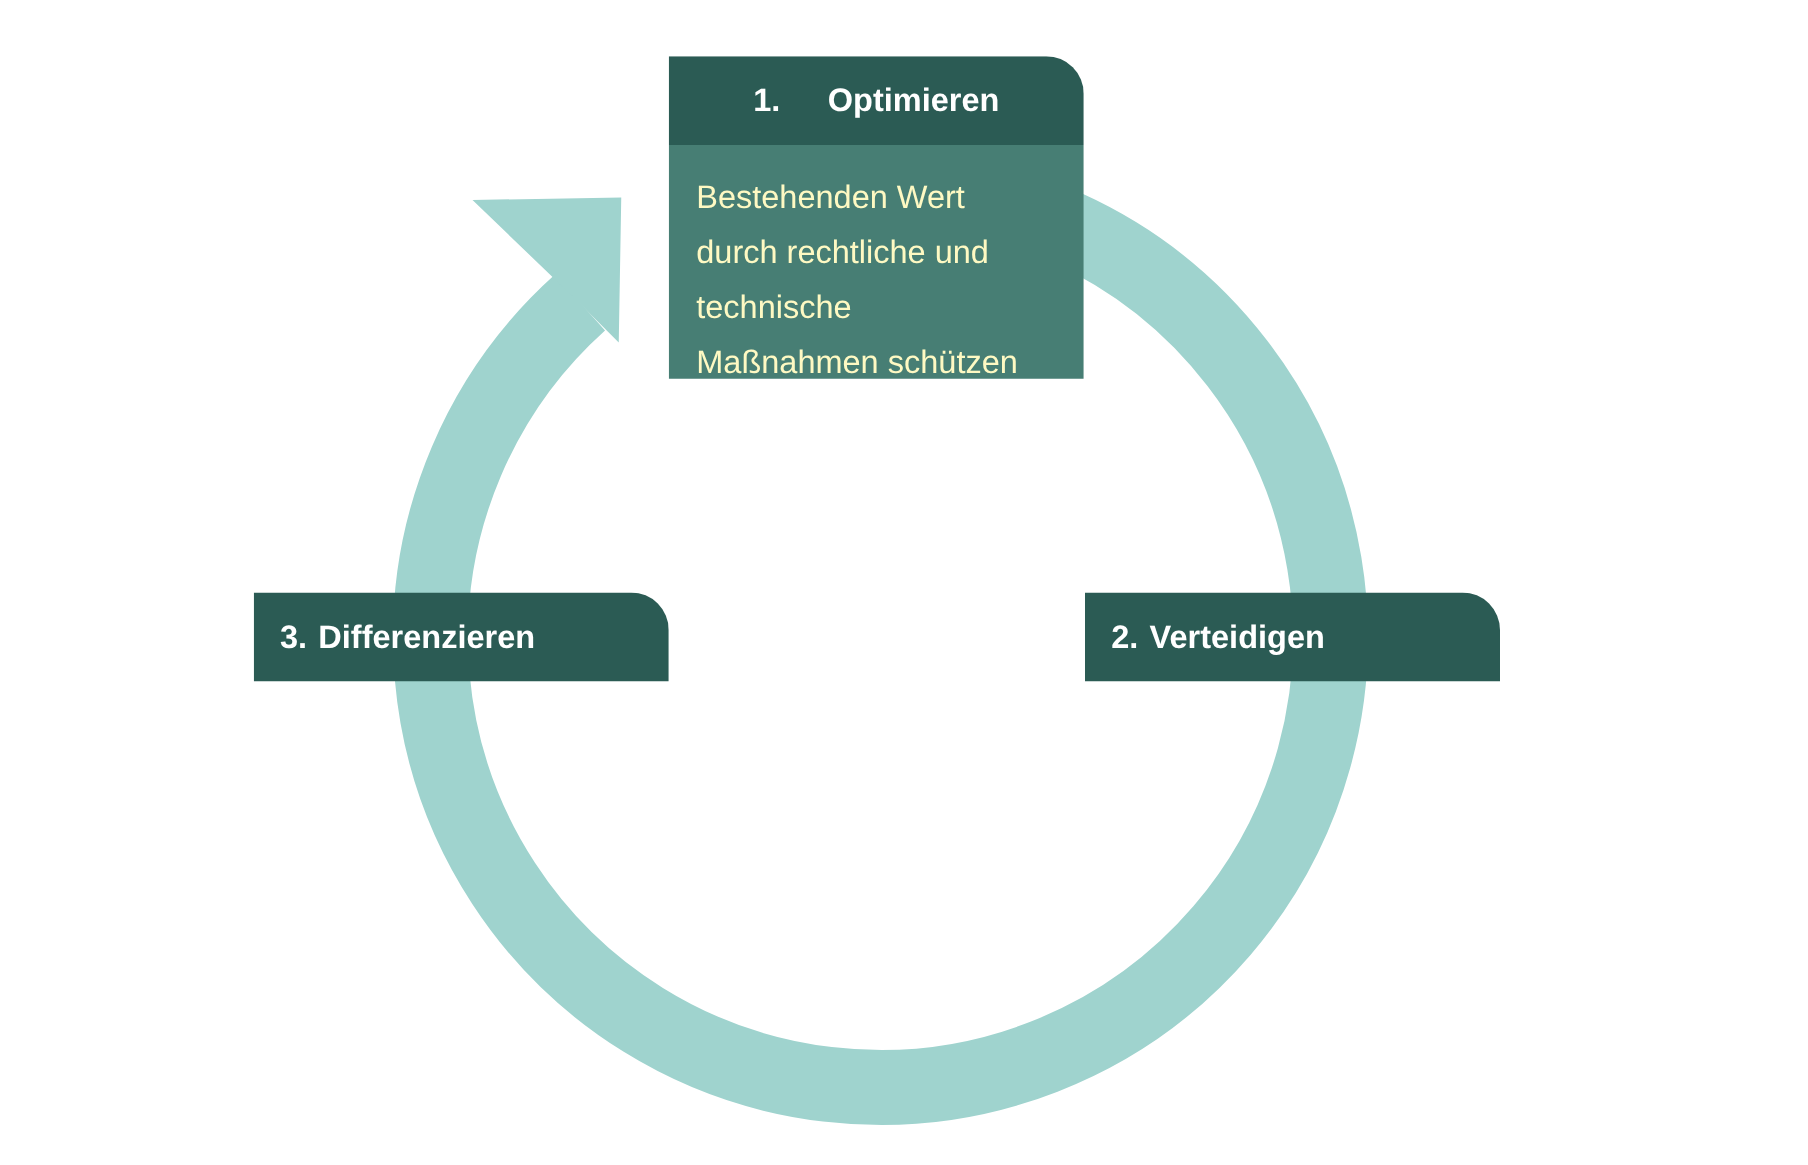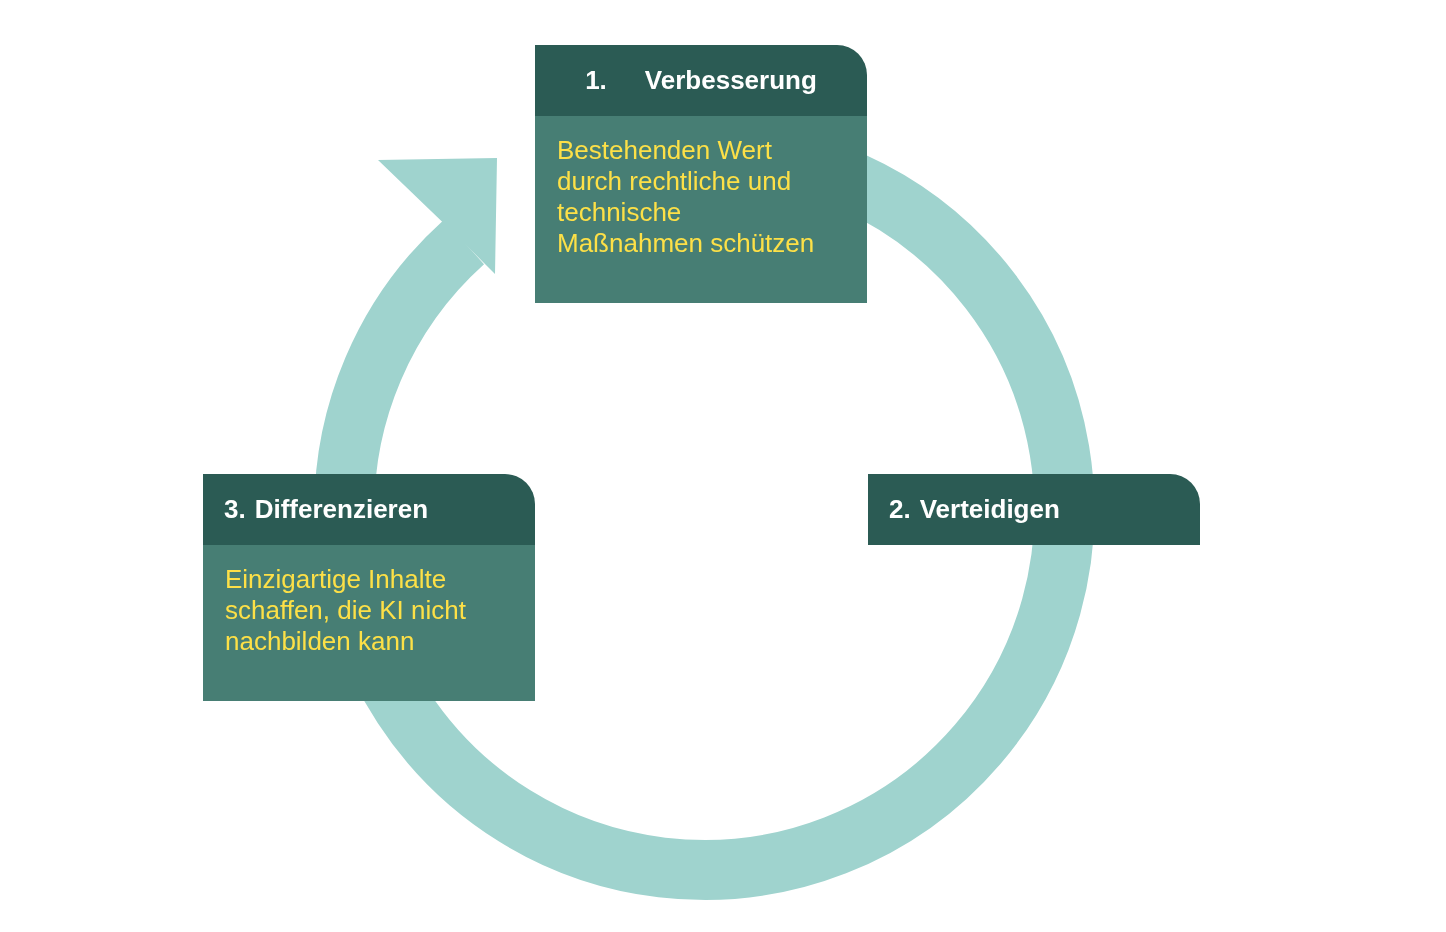--- a/index.html
+++ b/index.html
@@ -40,59 +40,56 @@
     display: flex;
     align-items: center;
     flex: 0 0 71px;
   }
   .card-1 .card-header { justify-content: center; }
   .card-1 .card-header .step-number { margin-right: 38px; }
   .card-2 .card-header, .card-3 .card-header { padding-left: 21px; }
   .card-2 .card-header .step-number, .card-3 .card-header .step-number { margin-right: 9px; }
   .card-body {
     background: #477e74;
-    color: #fde047;
+    color: #fef9c3;
     flex: 1 1 auto;
     font-size: 26px;
-    line-height: 31px;
+    line-height: 44px;
     padding: 19px 22px 18px 22px;
     white-space: pre-line;
   }
 </style>
 </head>
 <body>
 
 <div class="stage">
 
   <svg class="cycle-svg" viewBox="0 0 1446 932" aria-hidden="true">
     <path d="M 700 150 A 360 360 0 1 1 464 242" fill="none" stroke="#9fd3ce" stroke-width="60" stroke-linecap="butt"></path>
     <polygon points="378,160 497,158 495,274 458,237" fill="#9fd3ce"></polygon>
   </svg>
 
   <div class="step-card card-1">
     <div class="card-header">
       <span class="step-number">1.</span>
-      <span class="step-title">Verbesserung</span>
+      <span class="step-title">Optimieren</span>
     </div>
     <div class="card-body">Bestehenden Wert
 durch rechtliche und
 technische
 Maßnahmen schützen</div>
   </div>
 
   <div class="step-card card-2">
     <div class="card-header">
       <span class="step-number">2.</span>
       <span class="step-title">Verteidigen</span>
     </div>
   </div>
 
   <div class="step-card card-3">
     <div class="card-header">
       <span class="step-number">3.</span>
       <span class="step-title">Differenzieren</span>
     </div>
-    <div class="card-body">Einzigartige Inhalte
-schaffen, die KI nicht
-nachbilden kann</div>
   </div>
 
 </div>
 
 </body></html>

